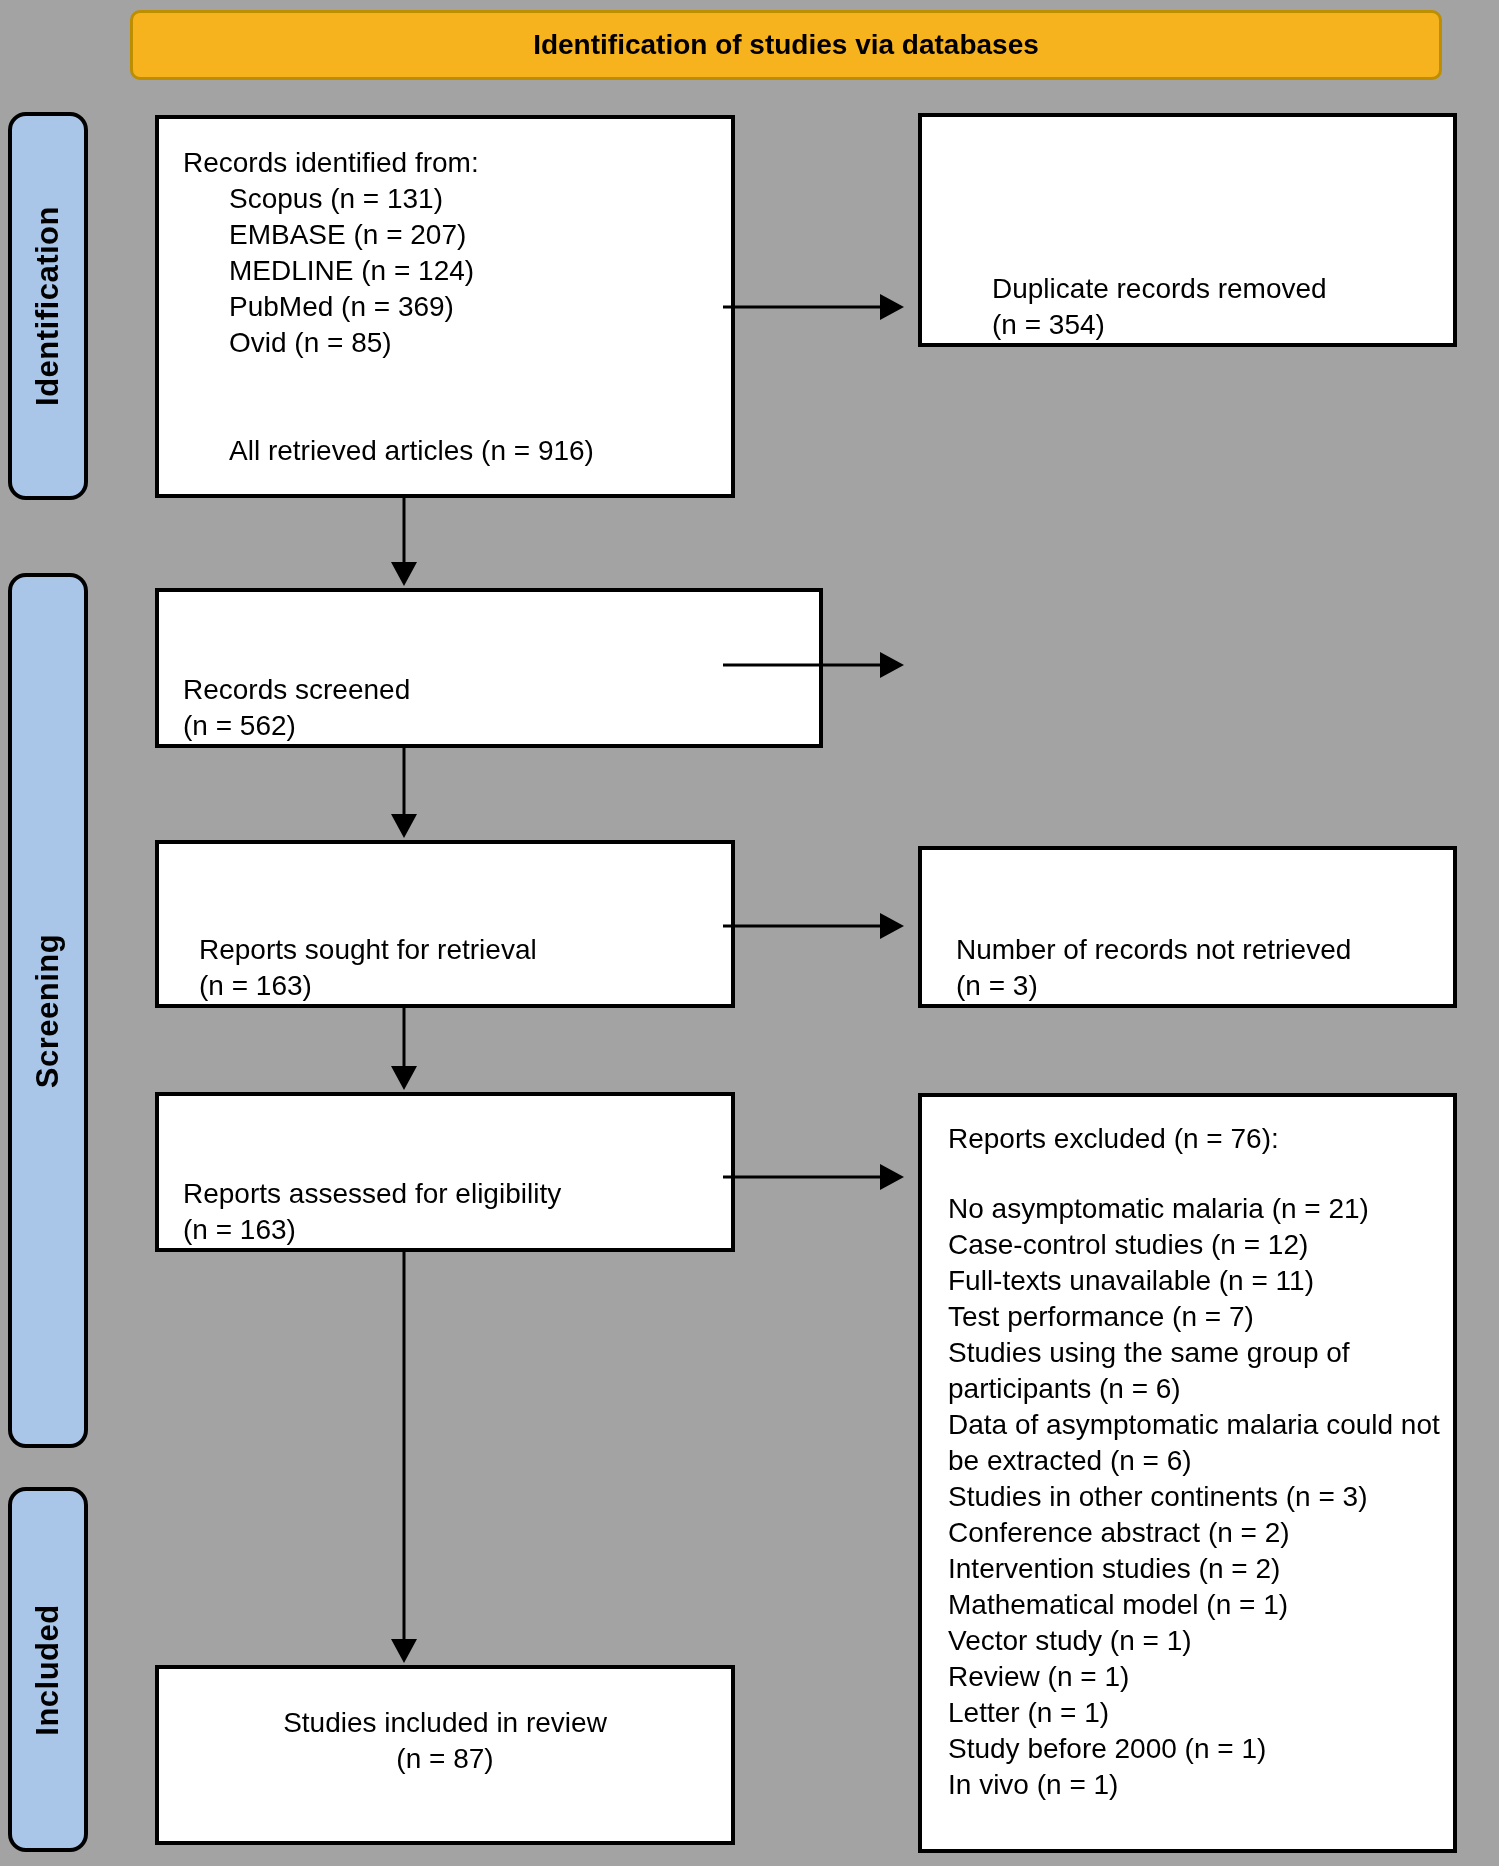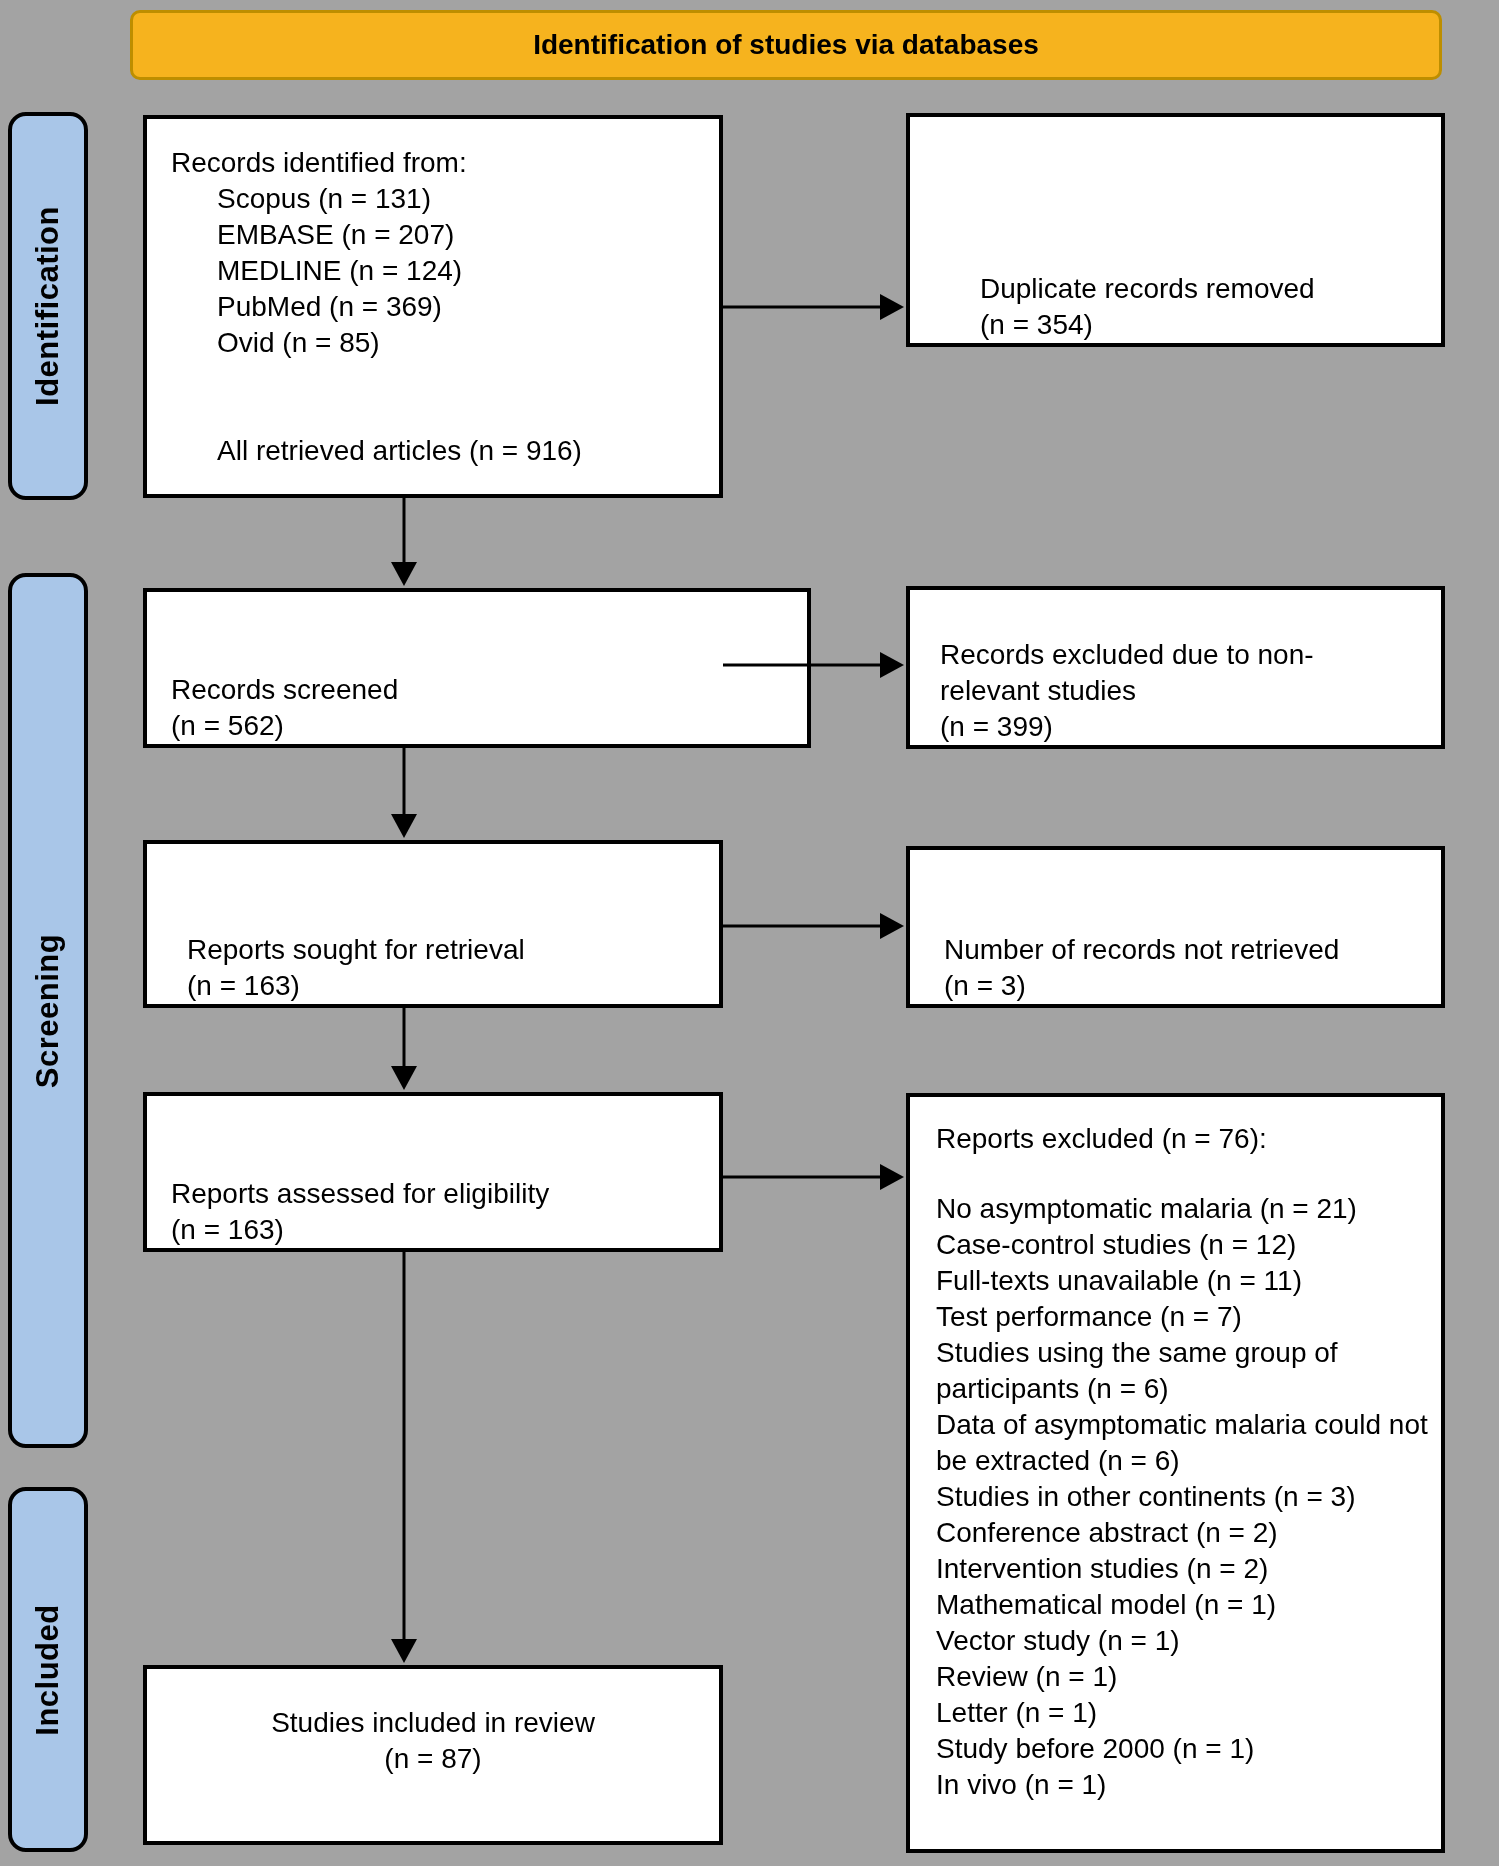--- a/index.html
+++ b/index.html
@@ -21,21 +21,21 @@
   .stage span {
     transform:rotate(-90deg); white-space:nowrap;
     font-weight:bold; font-size:31px; letter-spacing:0.5px;
   }
   #stage-identification { top:112px; height:388px; }
   #stage-screening     { top:573px; height:875px; }
   #stage-included      { top:1487px; height:365px; }
 
   .fbox {
     position:absolute; background:#fff; border:4px solid #000;
-    box-sizing:border-box; font-size:28px; line-height:36px;
+    box-sizing:border-box; font-size:28px; line-height:36px;margin-left:12px;
   }
   .vcenter { display:flex; flex-direction:column; justify-content:flex-end; }
 
   #box-identified { left:143px; top:115px; width:580px; height:383px; padding:26px 16px 0 24px; }
   #box-identified .indent { padding-left:46px; }
   #box-identified .gap { height:72px; }
 
   #box-duplicates { left:906px; top:113px; width:539px; height:234px; padding-left:70px; }
   #box-screened   { left:143px; top:588px; width:668px; height:160px; padding-left:24px; }
   #box-excl-nr    { left:906px; top:586px; width:539px; height:163px; padding-left:30px; }
@@ -83,25 +83,20 @@
   <div class="fbox vcenter" id="box-duplicates">
     <div>Duplicate records removed</div>
     <div>(n = 354)</div>
   </div>
 
   <div class="fbox vcenter" id="box-screened">
     <div>Records screened</div>
     <div>(n = 562)</div>
   </div>
 
-  <div class="fbox vcenter" id="box-excl-nr">
-    <div>Records excluded due to non-</div>
-    <div>relevant studies</div>
-    <div>(n = 399)</div>
-  </div>
 
   <div class="fbox vcenter" id="box-sought">
     <div>Reports sought for retrieval</div>
     <div>(n = 163)</div>
   </div>
 
   <div class="fbox vcenter" id="box-notretr">
     <div>Number of records not retrieved</div>
     <div>(n = 3)</div>
   </div>

